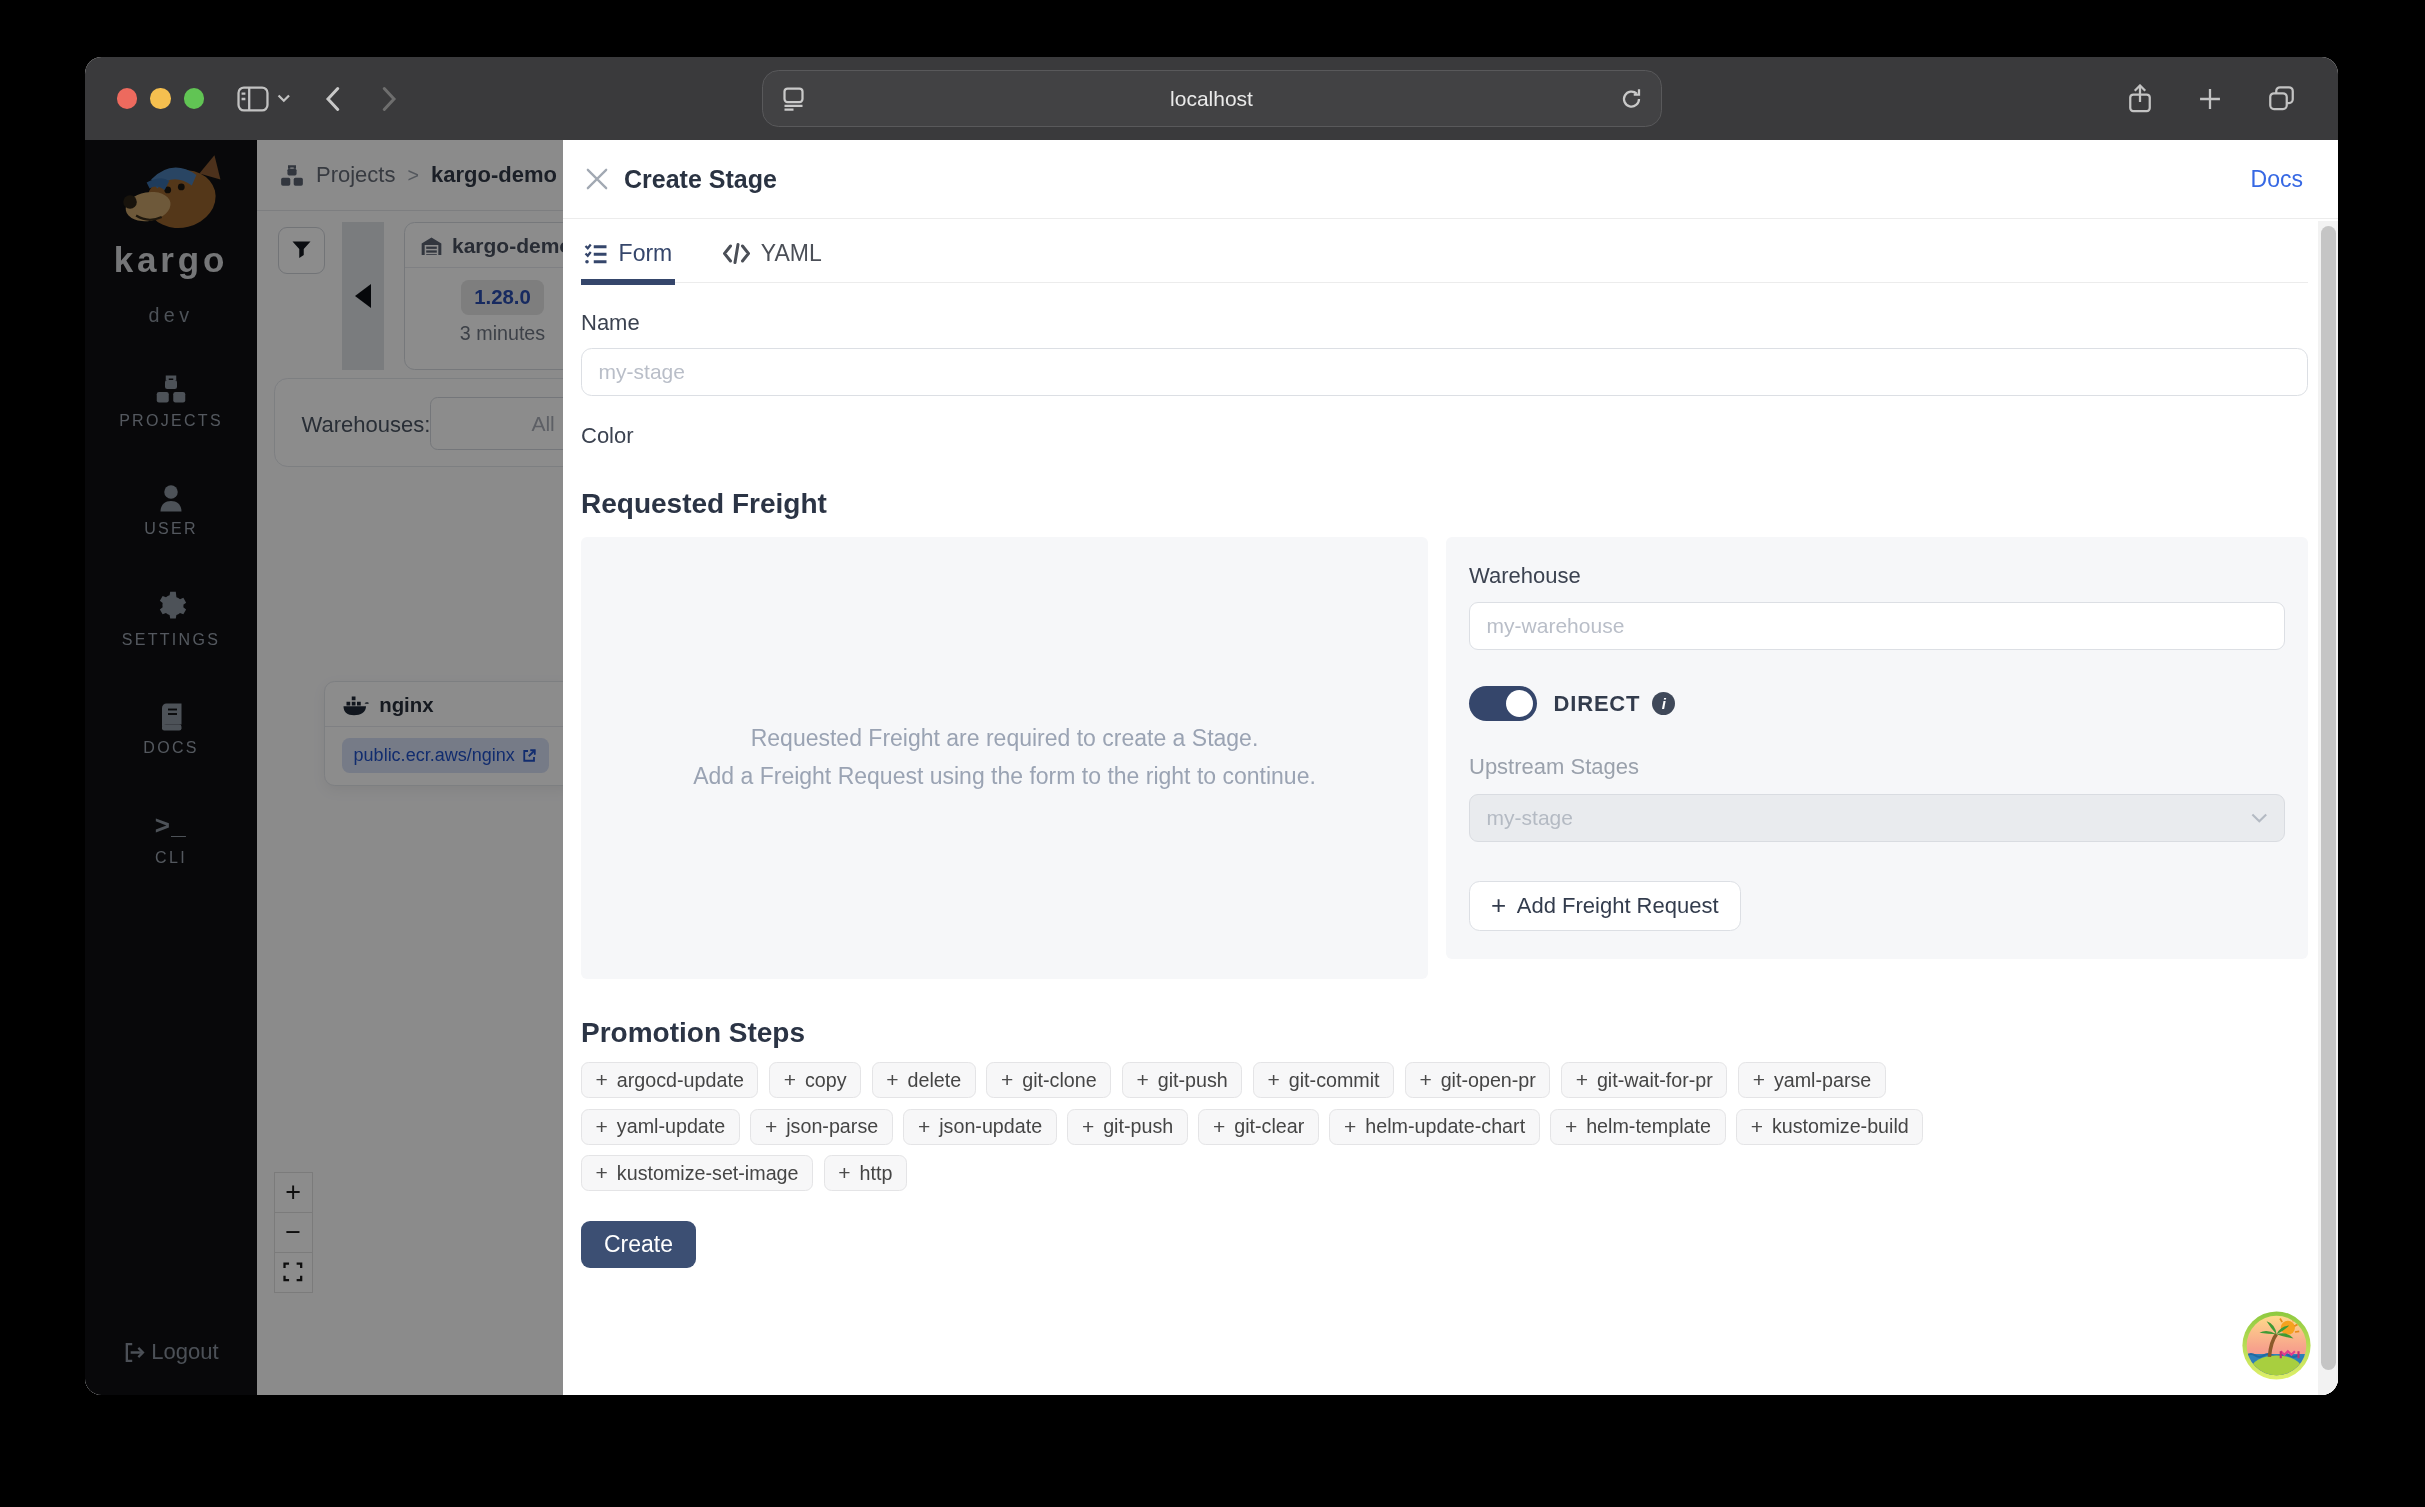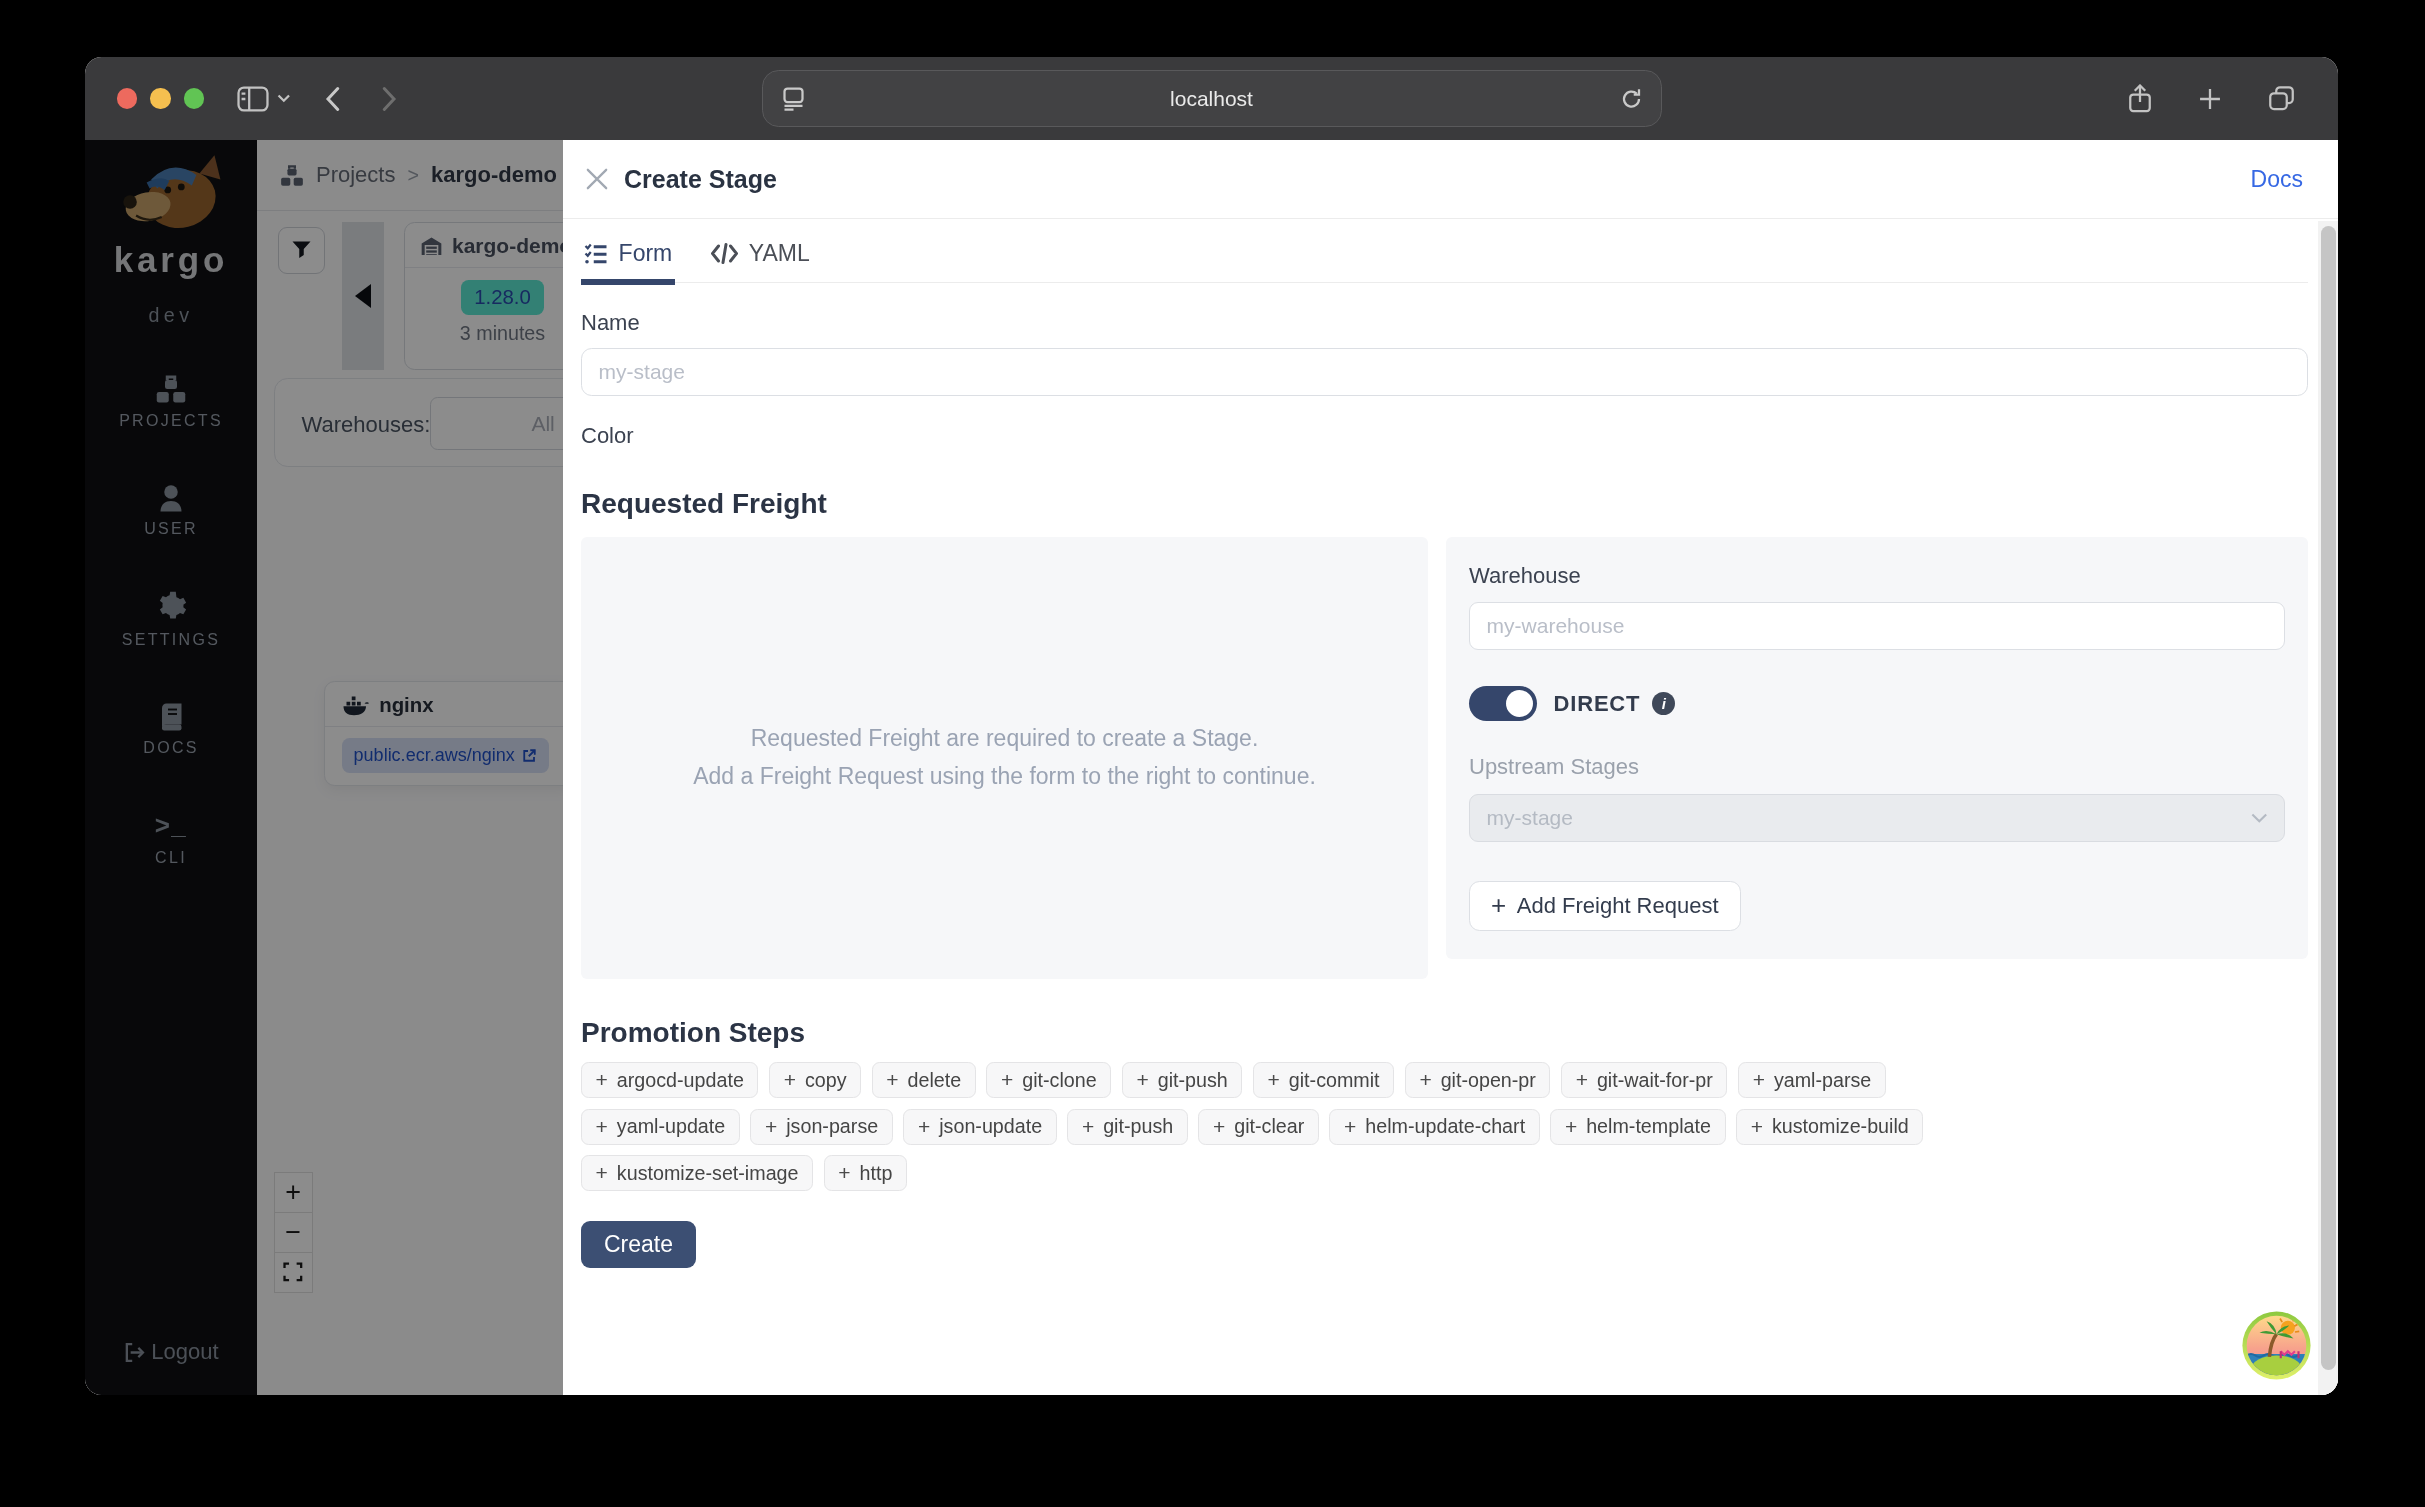--- a/index.html
+++ b/index.html
@@ -46,22 +46,22 @@
   .filterrow { position:absolute; left:0; top:73px; width:100%; height:159px; }
   .filter-btn { position:absolute; left:21px; top:13.6px; width:47px; height:47px; background:#fff;
                 border:1.5px solid #cfd3d9; border-radius:9px; display:flex; align-items:center; justify-content:center; }
   .vbar { position:absolute; left:85px; top:9px; width:42px; height:148px; background:#dfe2e6;
           display:flex; align-items:center; justify-content:center; }
   .tri-left { width:0; height:0; border-top:12px solid transparent; border-bottom:12px solid transparent; border-right:16.6px solid #0c0f14; }
   .stage-card { position:absolute; left:147px; top:9px; width:197px; height:148px; background:#fff;
                 border:1.5px solid #d7dbe1; border-radius:10.6px; }
   .stage-card-h { display:flex; align-items:center; gap:9px; padding:10.6px 0 9px 15px; border-bottom:1.5px solid #e7eaee; }
   .stage-card-h span { color:#4a5160; font-size:21px; font-weight:600; }
-  .tagpill { margin:12px auto 0; width:83px; height:35px; background:#5eead4; border-radius:7.6px;
-             display:flex; align-items:center; justify-content:center; color:#2a4db0; font-size:20.4px; font-weight:normal; }
+  .tagpill { margin:12px auto 0; width:83px; height:35px; background:#e5e5e5; border-radius:7.6px;
+             display:flex; align-items:center; justify-content:center; color:#2a4db0; font-size:20.4px; font-weight:bold; }
   .age { text-align:center; margin-top:7.6px; color:#707783; font-size:19.7px; }
   .whpanel { position:absolute; left:16.6px; top:238px; width:318px; height:89px; background:#fff;
              border:1.5px solid #e4e7ec; border-radius:13.6px; }
   .whpanel .lbl { position:absolute; left:27px; top:33px; color:#4b5563; font-size:22px; }
   .whselect { position:absolute; left:155px; top:18px; width:227px; height:53px; border:1.5px solid #d4d8de;
               border-radius:7.6px; display:flex; align-items:center; justify-content:center; color:#a9aeb8; font-size:21px; }
   .nginx-card { position:absolute; left:67px; top:541px; width:250px; background:#fff; border:1.5px solid #e4e7ec;
                 border-radius:10.6px; box-shadow:0 4.5px 13.6px rgba(0,0,0,.06); }
   .nginx-h { display:flex; align-items:center; gap:10.6px; padding:12px 16.6px 9px; border-bottom:1.5px solid #e7eaee; }
   .nginx-h span { color:#272e3a; font-size:20.4px; font-weight:bold; }
@@ -76,21 +76,21 @@
   
   .dim { position:absolute; left:0; top:0; width:478px; height:100%; background:rgba(0,0,0,0.45); z-index:5; }
 
   
   .modal { position:absolute; left:478px; top:0; width:1775px; height:100%; background:#fff; z-index:10; }
   .m-head { height:79px; display:flex; align-items:center; padding:0 35px 0 21px; border-bottom:1.5px solid #ececec; }
   .m-title { margin-left:14px; color:#2a3342; font-size:25px; font-weight:bold; }
   .docs { margin-left:auto; color:#3668e4; font-size:23px; cursor:pointer; }
   .m-body { padding:0 30px 0 18px; height:calc(100% - 81px); overflow:hidden; }
 
-  .tabs { margin-top:21px; display:flex; gap:33px; border-bottom:1.5px solid #ececec; }
+  .tabs { margin-top:21px; display:flex; gap:45px; border-bottom:1.5px solid #ececec; }
   .tab { display:flex; align-items:center; gap:10.6px; padding:0 3px 12px; border-bottom:6px solid transparent; margin-bottom:-3px; cursor:pointer; }
   .tab.active { border-bottom-color:#35466b; }
   .tab.active .tab-label { color:#35466b; }
   .tab-label { font-size:23px; color:#4b4f57; }
 
   .f-label { margin-top:27px; color:#3b4250; font-size:22px; }
   .t-input { margin-top:12px; width:100%; height:48px; border:1.5px solid #dcdfe4; border-radius:10.6px;
              padding:0 16.6px; font-size:21px; color:#333; background:#fff; outline:none; }
   .t-input::placeholder { color:#b9bec8; }
   .sel { margin-top:12px; width:100%; height:48px; border:1.5px solid #dcdfe4; border-radius:10.6px;

